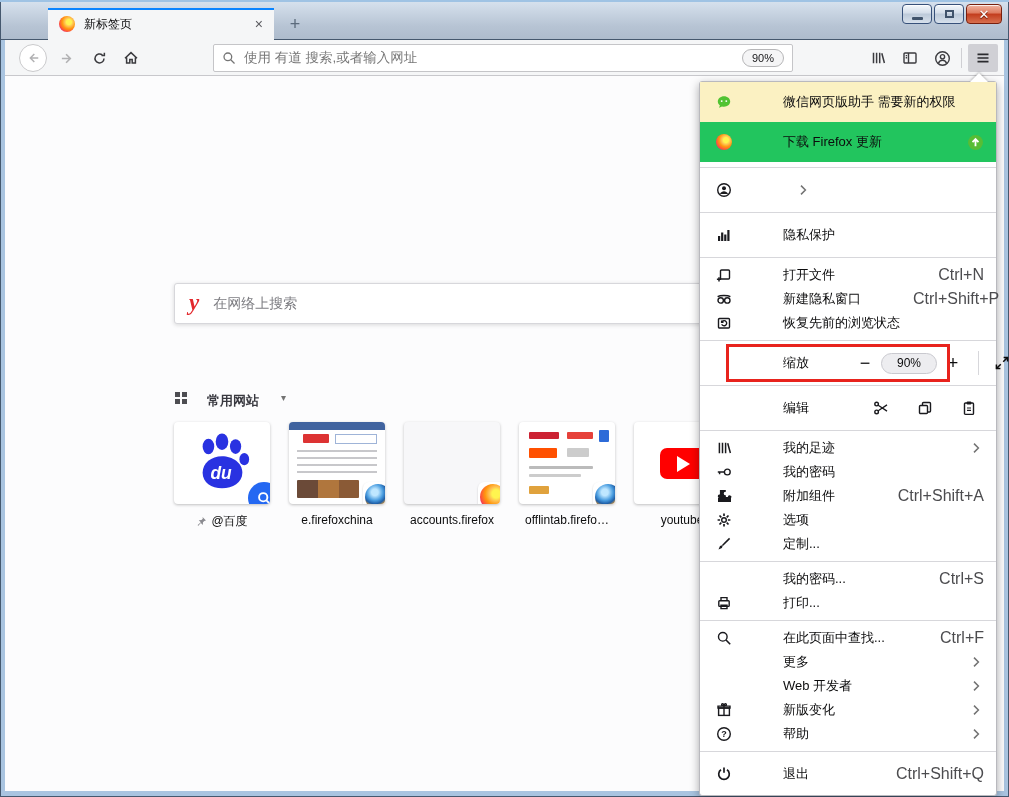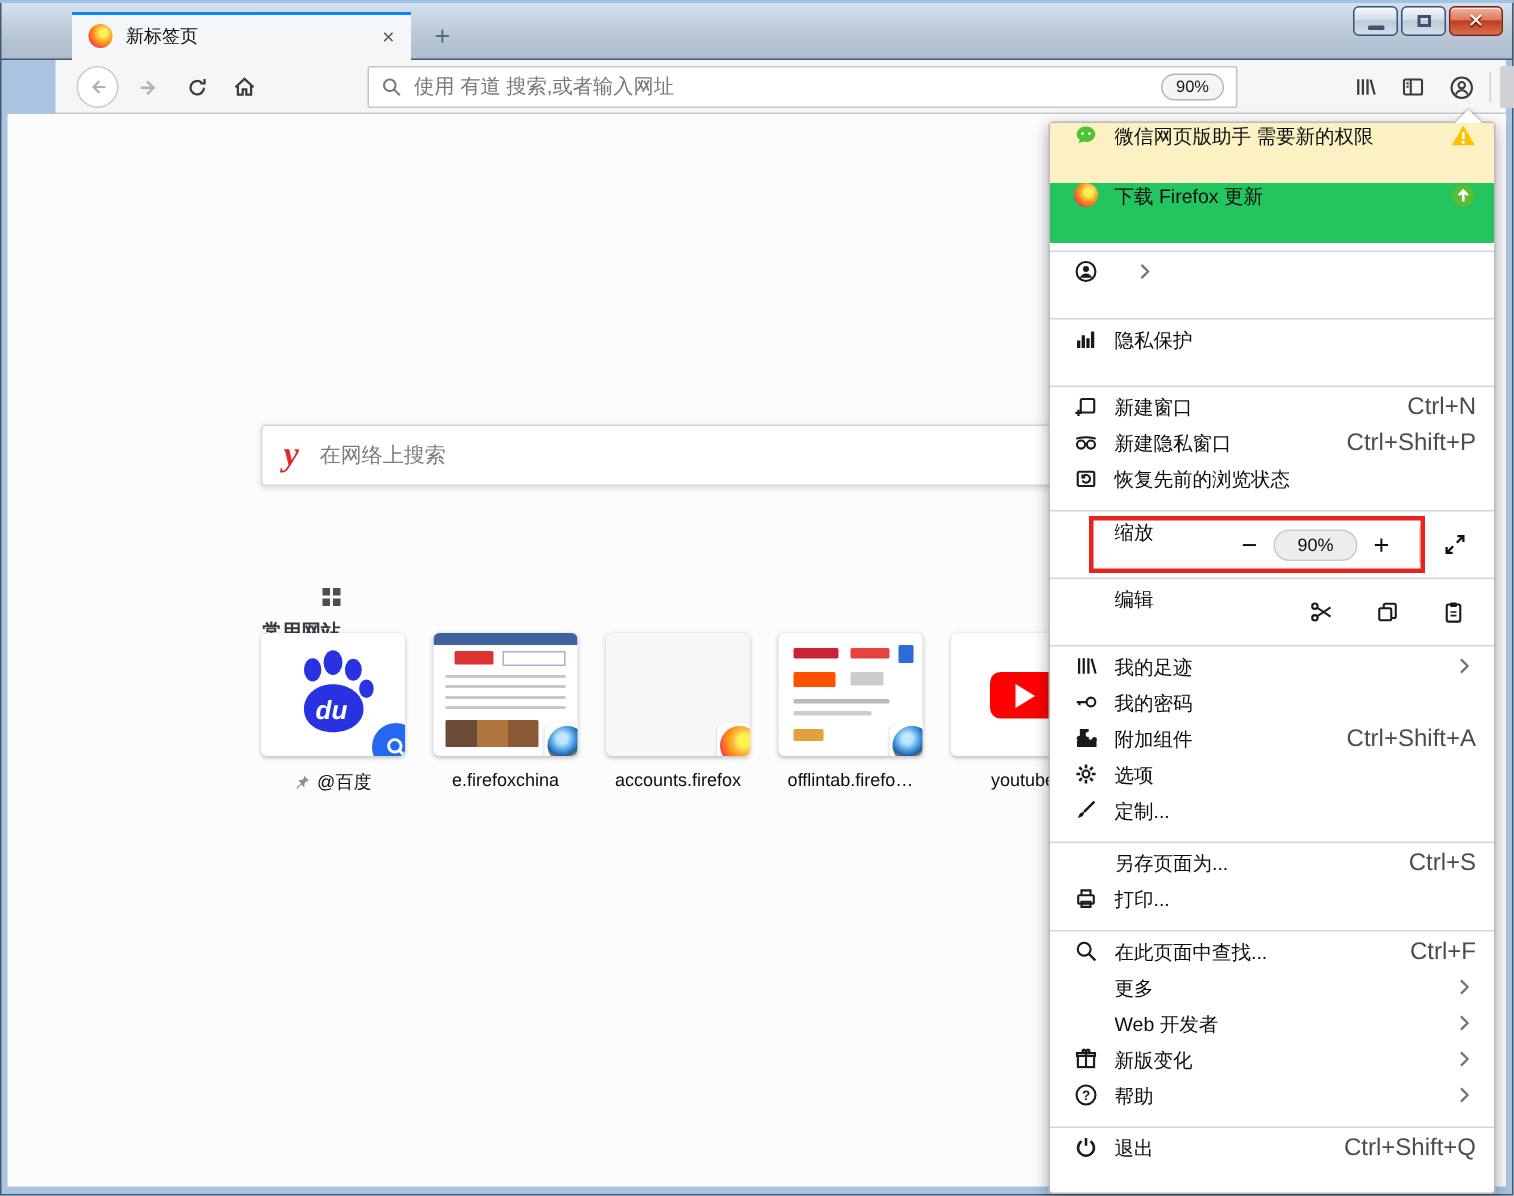--- a/index.html
+++ b/index.html
@@ -30,21 +30,21 @@
     background:radial-gradient(circle at 62% 38%, #fff44f 0 18%, #ffbd4f 32%, #ff980e 48%, #ff5a36 66%, #e3227a 82%, #722291 100%); }
   .ff-ball-old { display:inline-block; width:16px; height:16px; border-radius:50%;
     background:radial-gradient(circle at 38% 32%, #bfe7ff 0 14%, #4a9de0 34%, #1f5fa8 48%, #f79b1e 62%, #e2590b 86%, #b33b05 100%); }
   .tab-title { font-size:12px; color:#0c0c0d; margin-left:9px; flex:1; }
   .tab-close { color:#5a5a5f; font-size:14px; padding:0 3px; }
   .newtab-btn { position:absolute; left:283px; top:13px; color:#5c6b7c; font-size:18px;
     width:24px; text-align:center; line-height:22px; }
 
   
   .navbar { position:absolute; top:40px; left:5px; right:5px; height:36px;
-    background:#f5f6f7; border-bottom:1px solid #c8c8cc;margin-left:32px; }
+    background:#f5f6f7; border-bottom:1px solid #c8c8cc; }
   .nav-ic { position:absolute; top:0; height:36px; display:flex; align-items:center; justify-content:center; color:#3b3b3f; }
   .disabled { color:#b1b1b3; }
   .back-circle { width:28px; height:28px; border:1px solid #cacacc; border-radius:50%;
     background:#fff; display:flex; align-items:center; justify-content:center; }
   .urlbar { position:absolute; left:208px; top:4px; width:580px; height:28px; background:#fff;
     border:1px solid #c5c5c8; border-radius:2px; display:flex; align-items:center; padding:0 8px; }
   .urlbar .ph { color:#787878; font-size:13.5px; margin-left:8px; flex:1; }
   .url-zoom-badge { font-size:11px; color:#18181a; border:1px solid #b6b6b8; border-radius:10px;
     background:#f5f5f6; padding:2px 9px; }
   .tsep { position:absolute; top:8px; width:1px; height:20px; background:#cfcfd3; }
@@ -53,21 +53,21 @@
 
   
   .content { position:absolute; top:76px; left:5px; right:5px; bottom:6px; background:#fcfcfd; }
   .search-box { position:absolute; left:169px; top:207px; width:600px; height:41px; background:#fff;
     border:1px solid #d7d7db; border-radius:3px; box-shadow:0 1px 4px rgba(12,12,13,.15);
     display:flex; align-items:center; padding:0 14px; }
   .yd-logo { color:#e3282d; font-weight:bold; font-style:italic; font-size:23px;
     font-family:"Liberation Serif","DejaVu Serif",serif; line-height:1; margin-top:-3px;}
   .search-ph { color:#7d7d82; font-size:14px; margin-left:14px; }
 
-  .ts-header { position:absolute; left:170px; top:316px; display:flex; align-items:flex-end; gap:8px;flex-direction:column; }
+  .ts-header { position:absolute; left:170px; top:316px; display:flex; align-items:flex-start; gap:20px; }
   .grid-ic { display:inline-grid; grid-template-columns:5px 5px; gap:2px; }
   .grid-ic i { width:5px; height:5px; background:#4d4d52; }
   .ts-title { font-size:13px; font-weight:bold; color:#393940; }
   .chev-down { color:#737373; font-size:10px; margin-left:2px; }
 
   .tiles { position:absolute; left:169px; top:346px; display:flex; gap:19px; }
   .tile { width:96px; position:relative; }
   .thumb { width:96px; height:82px; background:#fff; border-radius:4px;
     box-shadow:0 1px 3px rgba(12,12,13,.25); position:relative; overflow:hidden; }
   .tile-label { margin-top:9px; font-size:12px; color:#0c0c0d; text-align:center;
@@ -88,21 +88,21 @@
   .chip { position:absolute; border-radius:1px; }
   .yt-logo { position:absolute; left:26px; top:26px; width:46px; height:31px; background:#f00; border-radius:7px;
     display:flex; align-items:center; justify-content:center; }
   .yt-tri { width:0; height:0; border-left:13px solid #fff; border-top:8px solid transparent; border-bottom:8px solid transparent; }
 
   
   .menu { position:absolute; left:699px; top:81px; width:298px; background:#fff;
     border:1px solid #b9b9be; border-radius:3px; box-shadow:0 3px 10px rgba(12,12,13,.35); z-index:50; padding-bottom:4px;}
   .menu::before { content:""; position:absolute; top:-9px; left:270px; border:9px solid transparent;
     border-bottom:9px solid #fff; border-top:none; filter:drop-shadow(0 -1px 1px rgba(0,0,0,.25)); }
-  .mrow { display:flex; padding:0 12px 0 16px; font-size:13px; color:#0c0c0d; position:relative; }
+  .mrow { display:flex; align-items:center; padding:0 12px 0 16px; font-size:13px; color:#0c0c0d; position:relative;gap:40px; }
   .mrow .islot { width:16px; height:16px; margin-right:11px; flex:none; display:flex; align-items:center; justify-content:center; color:#1a1a1e;}
   .mrow.lg { height:40px; } .mrow.md { height:34px; } .mrow.sm { height:24px; }
   .mrow.bg-yellow { background:#fbf1c2; }
   .mrow.bg-green { background:#22c55e; }
   .mlabel { flex:1; white-space:nowrap; }
   .mshort { color:#4c4c4f; font-size:16px; margin-left:12px; }
   .mchev { color:#737373; margin-left:12px; display:flex; }
   .msep { height:1px; background:#d7d7db; margin:5px 0; }
   .right-ic { margin-left:12px; display:flex; }
 
@@ -366,21 +366,21 @@
         <span class="mlabel">隐私保护</span>
       </div>
       <div class="msep"></div>
       <div class="mrow sm">
         <span class="islot">
           <svg width="16" height="16" viewBox="0 0 16 16" fill="none" stroke="currentColor" stroke-width="1.4">
             <rect x="4.5" y="3" width="9" height="9" rx="1"></rect>
             <path d="M3 10.2v4.2M.9 12.3h4.2" stroke-width="1.5"></path>
           </svg>
         </span>
-        <span class="mlabel">新建窗口</span>
+        <span class="mlabel">打开文件</span>
         <span class="mshort">Ctrl+N</span>
       </div>
       <div class="mrow sm">
         <span class="islot">
           <svg width="16" height="16" viewBox="0 0 16 16" fill="none" stroke="currentColor" stroke-width="1.4">
             <path d="M1.6 5.6C4.2 4.1 11.8 4.1 14.4 5.6"></path>
             <circle cx="4.7" cy="9.4" r="2.7"></circle>
             <circle cx="11.3" cy="9.4" r="2.7"></circle>
             <path d="M7.4 9.2c.3-.5.9-.5 1.2 0"></path>
           </svg>
@@ -487,21 +487,21 @@
           <svg width="16" height="16" viewBox="0 0 16 16" fill="none" stroke="currentColor" stroke-width="1.4">
             <path d="M13.6 2.4L6.7 9.3" stroke-width="1.6"></path>
             <path d="M6.9 9L4 10.1l-1.5 3.4 3.4-1.5 1.1-2.9z" fill="currentColor" stroke="none"></path>
           </svg>
         </span>
         <span class="mlabel">定制...</span>
       </div>
       <div class="msep"></div>
       <div class="mrow sm">
         <span class="islot"></span>
-        <span class="mlabel">另存页面为...</span>
+        <span class="mlabel">我的密码...</span>
         <span class="mshort">Ctrl+S</span>
       </div>
       <div class="mrow sm">
         <span class="islot">
           <svg width="16" height="16" viewBox="0 0 16 16" fill="none" stroke="currentColor" stroke-width="1.4">
             <rect x="2.8" y="5.8" width="10.4" height="5.6" rx=".8"></rect>
             <path d="M5 5.8V2.6h6v3.2M5 10.2h6v3.4H5z"></path>
           </svg>
         </span>
         <span class="mlabel">打印...</span>

